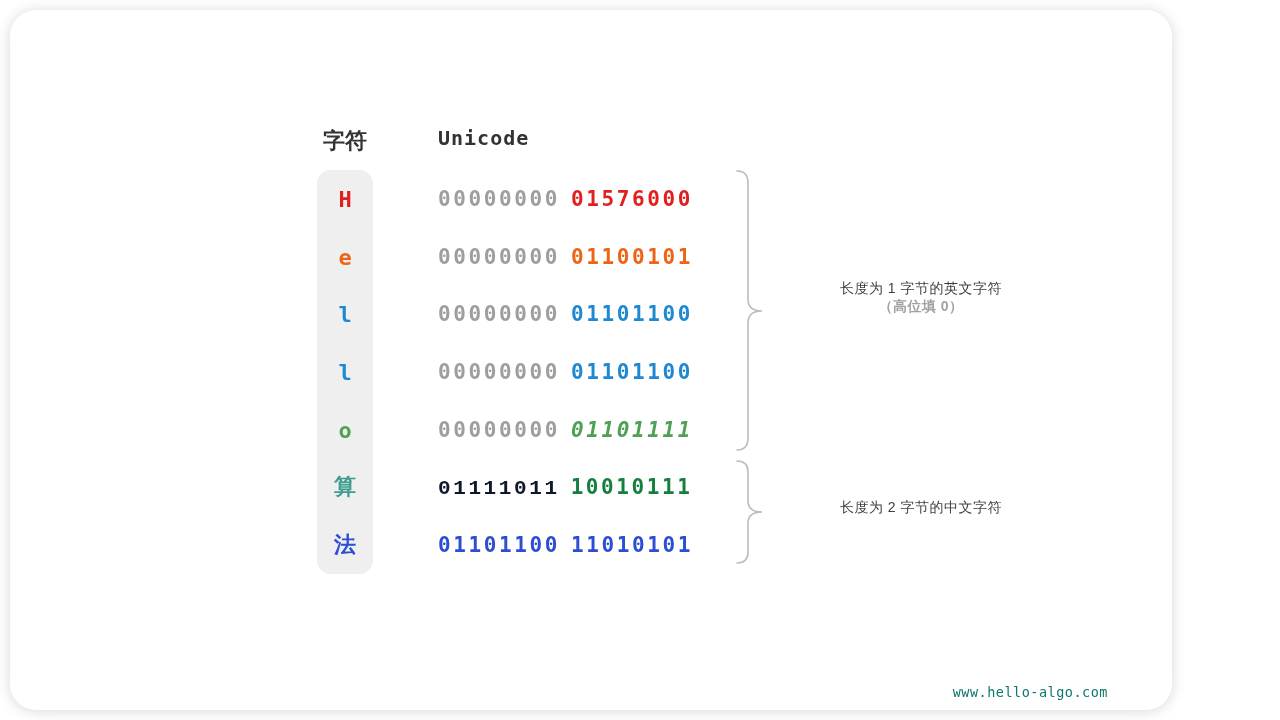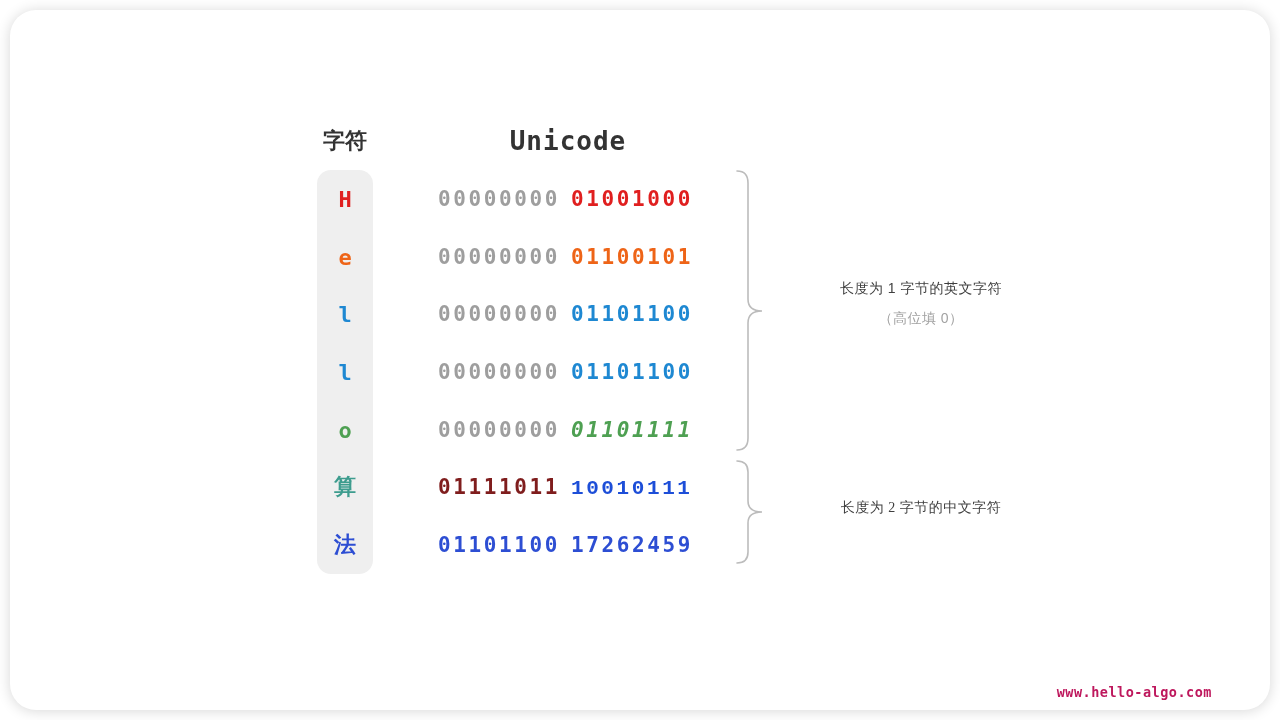--- a/index.html
+++ b/index.html
@@ -1,36 +1,36 @@
 <!DOCTYPE html>
 <html><head>
 <meta charset="utf-8">
 <style>
   * { margin: 0; padding: 0; box-sizing: border-box; }
   html, body { width: 1280px; height: 720px; background: #ffffff; overflow: hidden; }
   body { font-family: "Liberation Sans", sans-serif; position: relative; }
 
   .card {
-    position: absolute; left: 10px; top: 10px; width: 1260px; height: 700px;
+    position: absolute; left: 10px; top: 10px; width: 1162px; height: 700px;
     background: #ffffff; border-radius: 26px;
     box-shadow: 0 1px 14px rgba(0,0,0,0.16);
   }
 
   .col-bg {
     position: absolute; left: 307px; top: 160px; width: 56px; height: 404px;
     background: #efefef; border-radius: 14px;
   }
 
   .hdr-char {
     position: absolute; left: 307px; top: 116px; width: 56px; text-align: center;
     font-weight: bold; font-size: 22px; color: #333333;
   }
   .hdr-unicode {
-    position: absolute; left: 428px; top: 116px; width: 260px; text-align: center;
-    font-family: "DejaVu Sans Mono", monospace; font-weight: bold; font-size: 26px;
+    position: absolute; left: 428px; top: 116px; width: 260px; text-align: left;
+    font-family: "DejaVu Sans Mono", monospace; font-weight: bold; font-size: 20px;
     letter-spacing: 1px; color: #333333;
   }
 
   #rows {
     position: absolute; left: 0; top: 160px; width: 1280px; height: 404px;
     display: flex; flex-direction: column;
   }
   .row { flex: 1 1 0; position: relative; }
   .char-cell {
     position: absolute; left: 307px; width: 56px; top: 50%; transform: translateY(-50%);
@@ -44,43 +44,43 @@
   }
   .b2 { margin-left: 11px; }
 
   .braces { position: absolute; left: 0; top: 0; width: 1280px; height: 720px; pointer-events: none; }
 
   .anno {
     position: absolute; left: 760px; width: 302px; text-align: center;
     font-size: 14px; color: #3f3f3f; letter-spacing: 0.5px;
   }
   .anno-1 { top: 270px; }
-  .anno-2 { top: 489px; font-family: Liberation Serif, serif; }
-  .anno .sub { color: #a2a2a2; font-weight: normal; margin-top: 12px; }
+  .anno-2 { top: 489px; }
+  .anno .sub { color: #a2a2a2; font-weight: bold; }
 
   .watermark {
-    position: absolute; right: 58px; top: 674px;
+    position: absolute; right: 64px; top: 674px;
     font-family: "DejaVu Sans Mono", monospace; font-size: 13.5px;
-    letter-spacing: 0.5px; color: #be185d; font-weight: bold;
+    letter-spacing: 0.5px; color: #0f766e;
   }
 </style>
 </head>
 <body>
 
 <div class="card">
 
   <div class="hdr-char">字符</div>
   <div class="hdr-unicode">Unicode</div>
 
   <div class="col-bg"></div>
 
   <div id="rows">
   <div class="row">
     <span class="char-cell" style="color: rgb(224, 31, 31);">H</span>
-    <span class="binary"><span class="b1" style="color: rgb(158, 158, 158);">00000000</span><span class="b2" style="color: rgb(224, 31, 31);">01001000</span></span>
+    <span class="binary"><span class="b1" style="color: rgb(158, 158, 158);">00000000</span><span class="b2" style="color: rgb(224, 31, 31);">01576000</span></span>
   </div>
 
   <div class="row">
     <span class="char-cell" style="color: rgb(238, 100, 23);">e</span>
     <span class="binary"><span class="b1" style="color: rgb(158, 158, 158);">00000000</span><span class="b2" style="color: rgb(238, 100, 23);">01100101</span></span>
   </div>
 
   <div class="row">
     <span class="char-cell" style="color: rgb(30, 136, 210);">l</span>
     <span class="binary"><span class="b1" style="color: rgb(158, 158, 158);">00000000</span><span class="b2" style="color: rgb(30, 136, 210);">01101100</span></span>
@@ -91,26 +91,26 @@
     <span class="binary"><span class="b1" style="color: rgb(158, 158, 158);">00000000</span><span class="b2" style="color: rgb(30, 136, 210);">01101100</span></span>
   </div>
 
   <div class="row">
     <span class="char-cell" style="color: rgb(78, 160, 82);">o</span>
     <span class="binary"><span class="b1" style="color: rgb(158, 158, 158);">00000000</span><span class="b2" style="color: rgb(78, 160, 82); font-style: italic;">01101111</span></span>
   </div>
 
   <div class="row">
     <span class="char-cell" style="color: rgb(61, 156, 142);">算</span>
-    <span class="binary"><span class="b1" style="color: #7f1d1d;">01111011</span><span class="b2" style="color: #1d4ed8; font-family: Liberation Mono, monospace;">10010111</span></span>
+    <span class="binary"><span class="b1" style="color: #0f172a; font-family: Liberation Mono, monospace;">01111011</span><span class="b2" style="color: #15803d;">10010111</span></span>
   </div>
 
   <div class="row">
     <span class="char-cell" style="color: rgb(45, 78, 211);">法</span>
-    <span class="binary"><span class="b1" style="color: rgb(45, 78, 211);">01101100</span><span class="b2" style="color: rgb(45, 78, 211);">17262459</span></span>
+    <span class="binary"><span class="b1" style="color: rgb(45, 78, 211);">01101100</span><span class="b2" style="color: rgb(45, 78, 211);">11010101</span></span>
   </div>
 </div>
 
   <svg class="braces" viewBox="0 0 1280 720">
     <path d="M 727 161 Q 738 161 738 173 L 738 289 Q 738 301 752 301 Q 738 301 738 313 L 738 428 Q 738 440 727 440" fill="none" stroke="#bcbcbc" stroke-width="1.6" stroke-linecap="round"></path>
     <path d="M 727 451 Q 738 451 738 462 L 738 491 Q 738 502 752 502 Q 738 502 738 513 L 738 542 Q 738 553 727 553" fill="none" stroke="#bcbcbc" stroke-width="1.6" stroke-linecap="round"></path>
   </svg>
 
   <div class="anno anno-1">
     <div>长度为 1 字节的英文字符</div>

